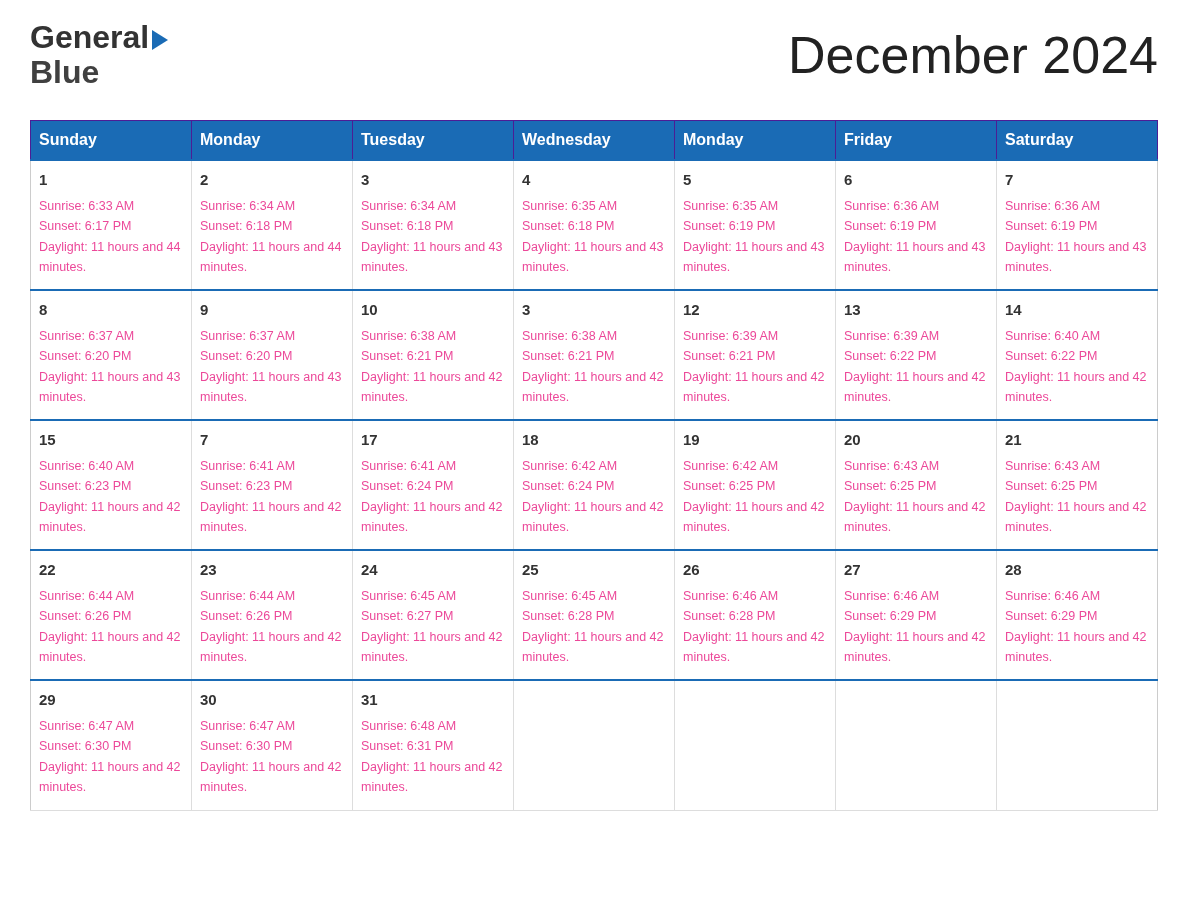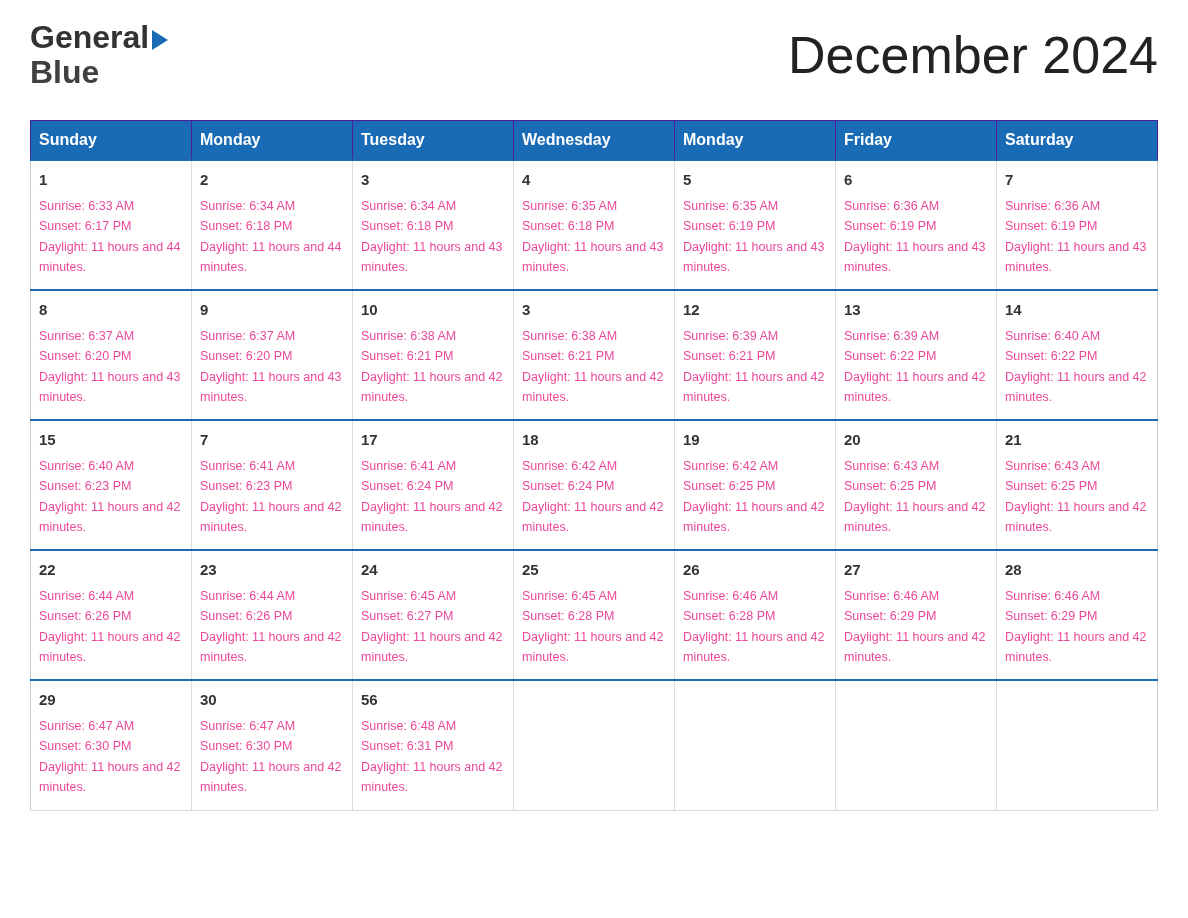--- a/index.html
+++ b/index.html
@@ -176,21 +176,21 @@
         <td><span class="day-num">27</span>
 <span class="day-info">Sunrise: 6:46 AM<br>Sunset: 6:29 PM<br>Daylight: 11 hours and 42 minutes.</span></td>
         <td><span class="day-num">28</span>
 <span class="day-info">Sunrise: 6:46 AM<br>Sunset: 6:29 PM<br>Daylight: 11 hours and 42 minutes.</span></td>
       </tr>
       <tr>
         <td><span class="day-num">29</span>
 <span class="day-info">Sunrise: 6:47 AM<br>Sunset: 6:30 PM<br>Daylight: 11 hours and 42 minutes.</span></td>
         <td><span class="day-num">30</span>
 <span class="day-info">Sunrise: 6:47 AM<br>Sunset: 6:30 PM<br>Daylight: 11 hours and 42 minutes.</span></td>
-        <td><span class="day-num">56</span>
+        <td><span class="day-num">31</span>
 <span class="day-info">Sunrise: 6:48 AM<br>Sunset: 6:31 PM<br>Daylight: 11 hours and 42 minutes.</span></td>
         <td class="empty-cell"></td>
         <td class="empty-cell"></td>
         <td class="empty-cell"></td>
         <td class="empty-cell"></td>
       </tr>
     </tbody>
 </table>
 
 </body></html>

